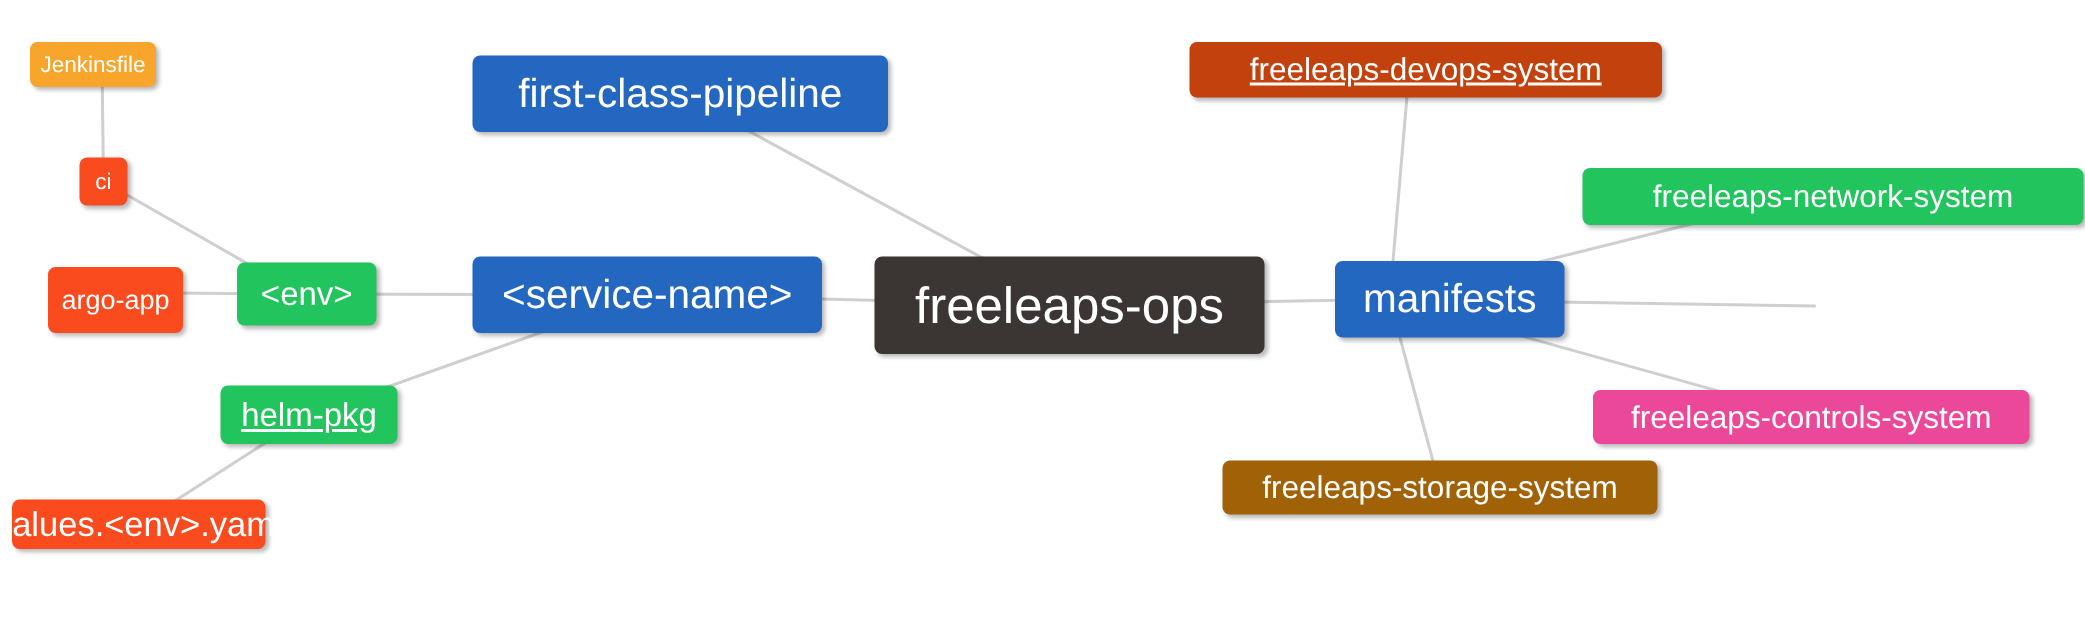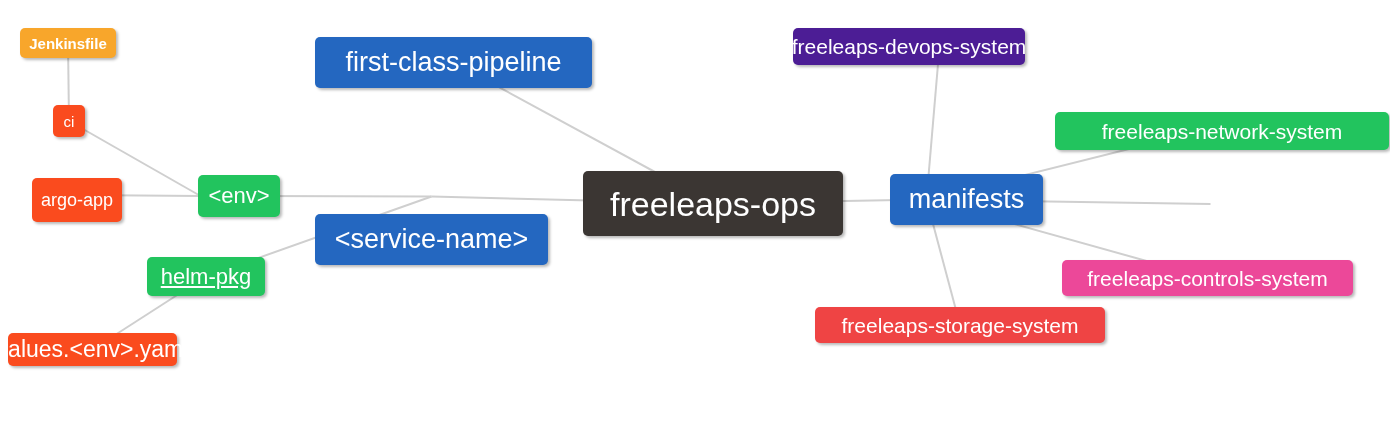--- a/index.html
+++ b/index.html
@@ -52,25 +52,25 @@
       <line x1="713" y1="203.5" x2="926.5" y2="199.5" stroke="#cfcfcf" stroke-width="2"></line>
       <line x1="926.5" y1="199.5" x2="939.5" y2="46.5" stroke="#cfcfcf" stroke-width="2"></line>
       <line x1="926.5" y1="199.5" x2="1201" y2="131" stroke="#cfcfcf" stroke-width="2"></line>
       <line x1="926.5" y1="199.5" x2="1210.5" y2="204" stroke="#cfcfcf" stroke-width="2"></line>
       <line x1="926.5" y1="199.5" x2="1207.5" y2="278" stroke="#cfcfcf" stroke-width="2"></line>
       <line x1="926.5" y1="199.5" x2="960" y2="325" stroke="#cfcfcf" stroke-width="2"></line>
     </svg>
 
 <div class="node" style="left: 583px; top: 171px; width: 260px; height: 65px; background: rgb(59, 54, 51); font-size: 34px;">freeleaps-ops</div>
     <div class="node" style="left: 315px; top: 37px; width: 277px; height: 51px; background: rgb(36, 103, 192); font-size: 27px;">first-class-pipeline</div>
-    <div class="node" style="left: 315px; top: 171px; width: 233px; height: 51px; background: rgb(36, 103, 192); font-size: 27px; margin-top: 43px;">&lt;service-name&gt;</div>
+    <div class="node" style="left: 315px; top: 171px; width: 233px; height: 51px; background: rgb(36, 103, 192); font-size: 27px;">&lt;service-name&gt;</div>
     <div class="node" style="left: 890px; top: 174px; width: 153px; height: 51px; background: rgb(36, 103, 192); font-size: 27px;">manifests</div>
-    <div class="node" style="left: 158px; top: 175px; width: 82px; height: 42px; background: rgb(34, 196, 94); font-size: 22px; margin-left: 40px;">&lt;env&gt;</div>
+    <div class="node" style="left: 158px; top: 175px; width: 93px; height: 42px; background: rgb(34, 196, 94); font-size: 22px;">&lt;env&gt;</div>
     <div class="node" style="left: 147px; top: 257px; width: 118px; height: 39px; background: rgb(34, 196, 94); font-size: 22px; text-decoration: underline;">helm-pkg</div>
     <div class="node" style="left: 53px; top: 105px; width: 32px; height: 32px; background: rgb(250, 75, 30); font-size: 15px;">ci</div>
     <div class="node" style="left: 32px; top: 178px; width: 90px; height: 44px; background: rgb(250, 75, 30); font-size: 18px;">argo-app</div>
     <div class="node" style="left: 8px; top: 333px; width: 169px; height: 33px; background: rgb(250, 75, 30); font-size: 23px;">values.&lt;env&gt;.yaml</div>
-    <div class="node" style="left: 20px; top: 28px; width: 96px; height: 30px; background: rgb(248, 166, 43); font-size: 15px; font-weight: bold;">Jenkinsfile</div>
-    <div class="node" style="left: 793px; top: 28px; width: 232px; height: 37px; background: #4c1d95; font-size: 21px;">freeleaps-devops-system</div>
+    <div class="node" style="left: 20px; top: 28px; width: 84px; height: 30px; background: rgb(248, 166, 43); font-size: 15px;">Jenkinsfile</div>
+    <div class="node" style="left: 793px; top: 28px; width: 315px; height: 37px; background: #c2410c; font-size: 21px; text-decoration: underline;">freeleaps-devops-system</div>
     <div class="node" style="left: 1055px; top: 112px; width: 334px; height: 38px; background: rgb(34, 196, 94); font-size: 21px;">freeleaps-network-system</div>
     <div class="node" style="left: 1062px; top: 260px; width: 291px; height: 36px; background: #ec4899; font-size: 21px;">freeleaps-controls-system</div>
-    <div class="node" style="left: 815px; top: 307px; width: 290px; height: 36px; background: #ef4444; font-size: 21px;">freeleaps-storage-system</div>
+    <div class="node" style="left: 815px; top: 307px; width: 290px; height: 36px; background: #a16207; font-size: 21px;">freeleaps-storage-system</div>
   </div>
 
 </body></html>

